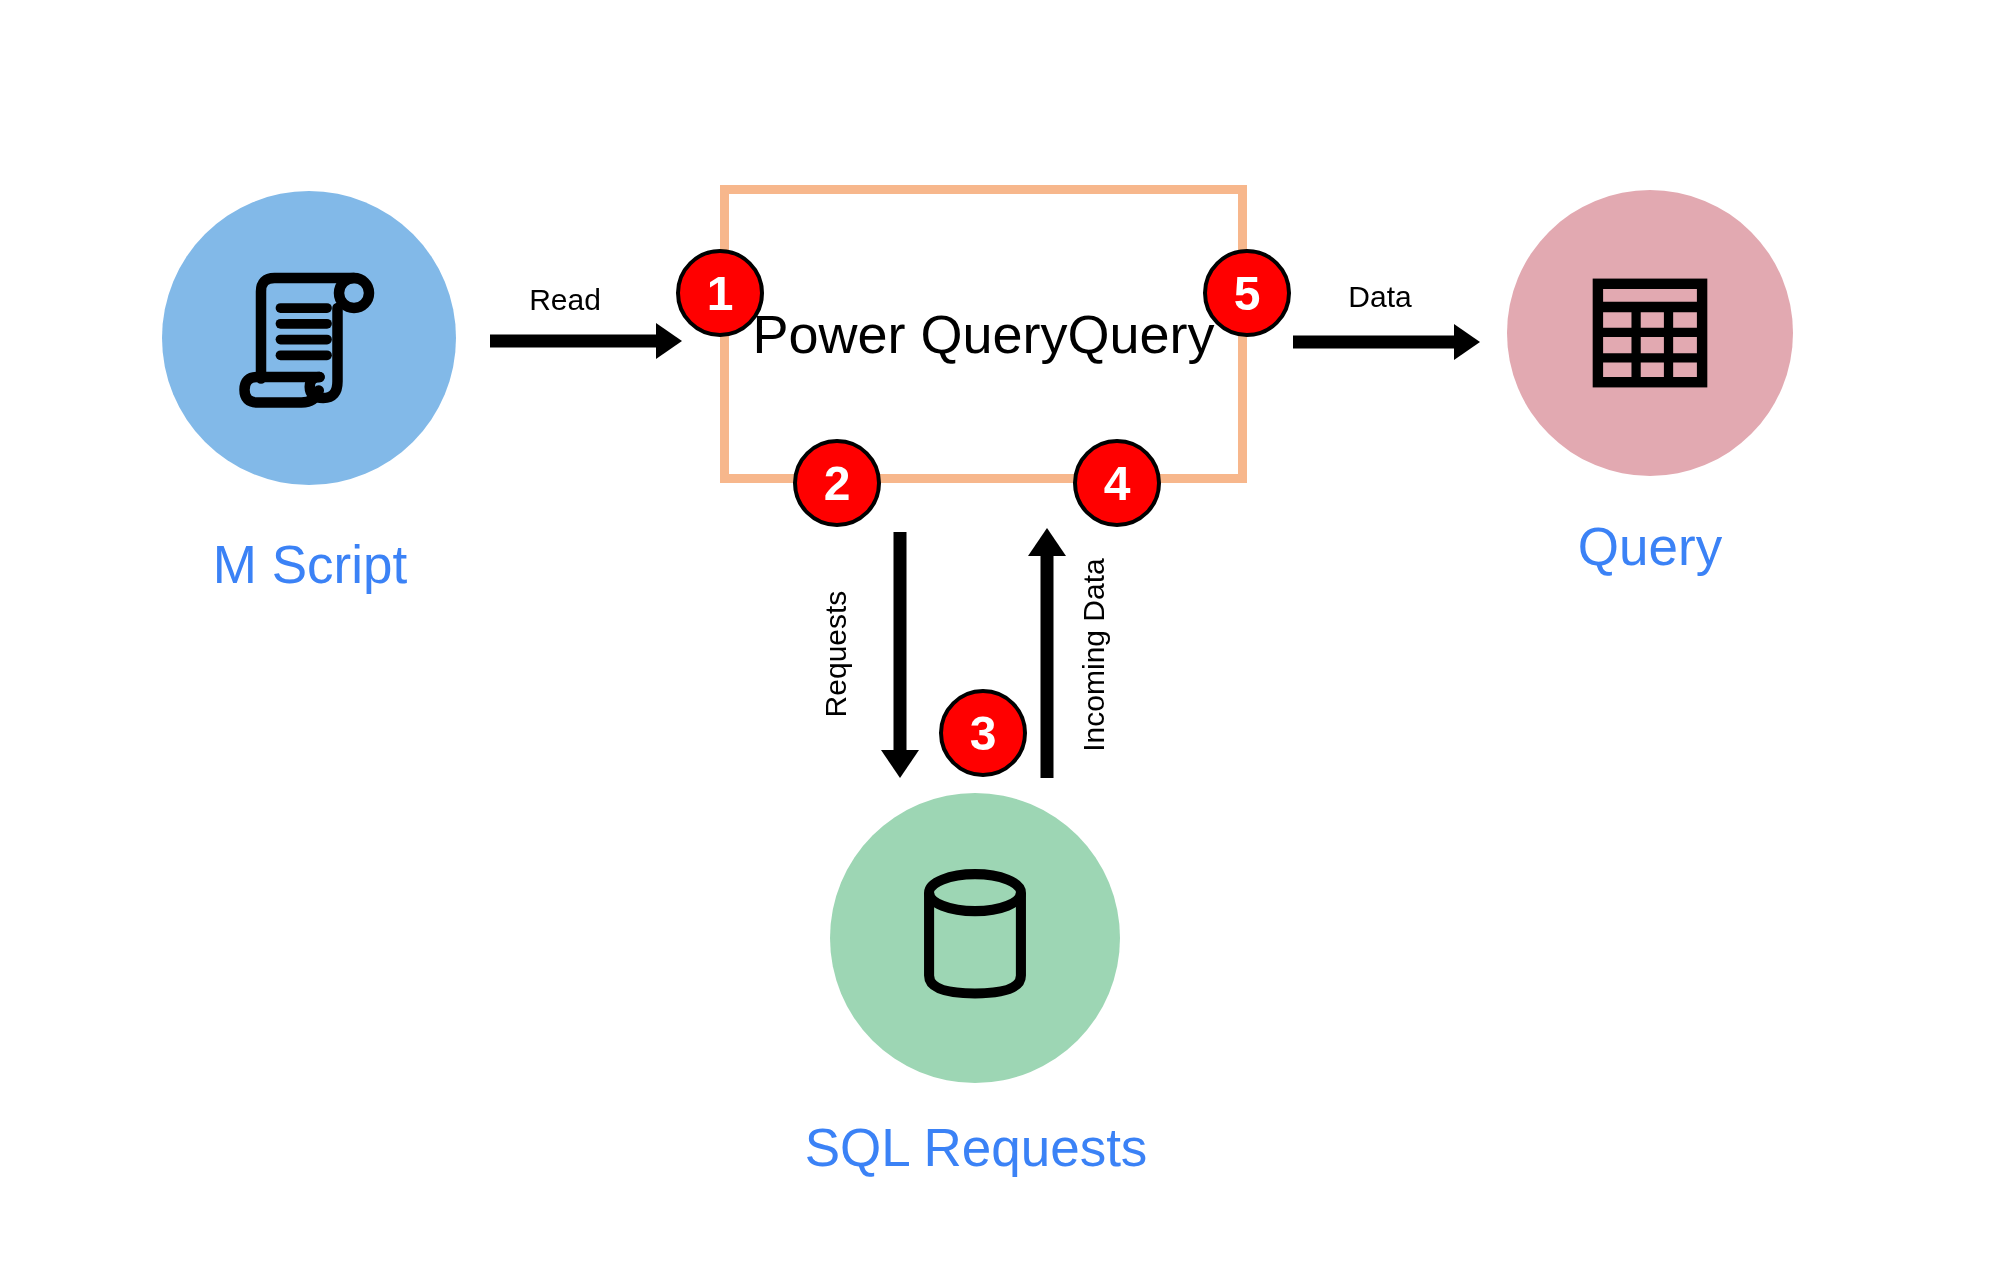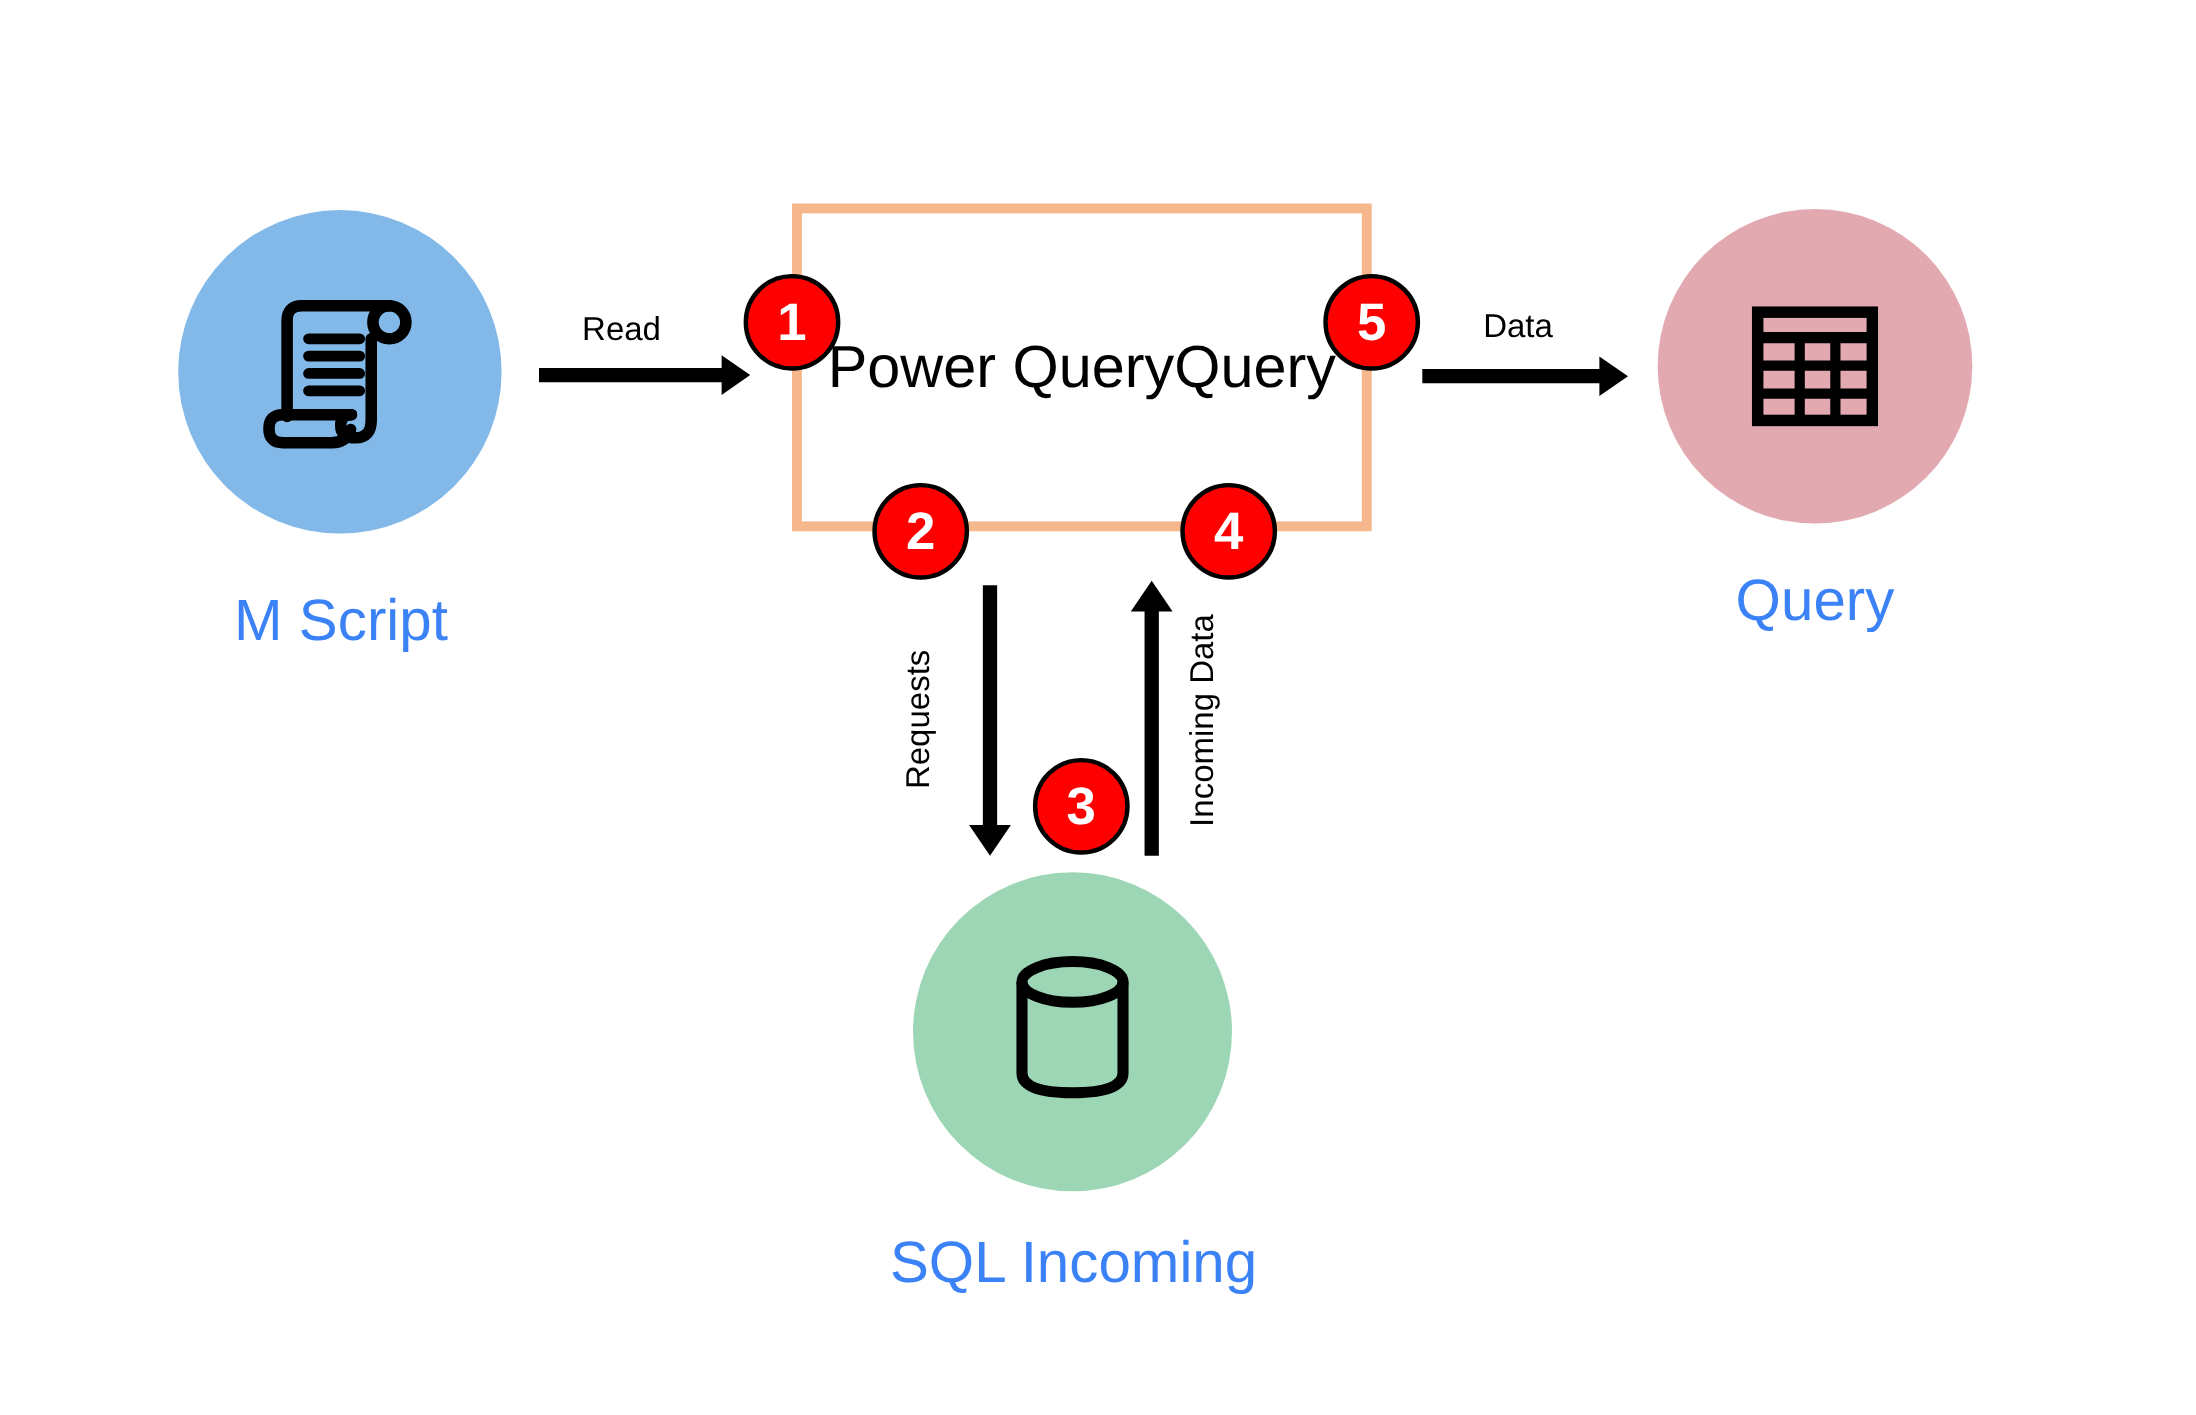--- a/index.html
+++ b/index.html
@@ -157,21 +157,21 @@
     <line x1="20" y1="30" x2="20" y2="254" stroke="#000" stroke-width="13"></line>
   </svg>
   <div class="flow-label label-incoming">Incoming Data</div>
 
   <div class="node-circle node-green">
     <svg class="icon-svg" width="118" height="140" viewBox="0 0 100 125" fill="none" stroke="#000000">
       <ellipse cx="50" cy="22" rx="41" ry="16.5" stroke-width="9"></ellipse>
       <path d="M 9 22 V 96 Q 9 112 50 112 Q 91 112 91 96 V 22" stroke-width="9"></path>
     </svg>
   </div>
-  <div class="node-label label-sqldb">SQL Incoming</div>
+  <div class="node-label label-sqldb">SQL Requests</div>
 
   <div class="badge badge-1">1</div>
   <div class="badge badge-2">2</div>
   <div class="badge badge-3">3</div>
   <div class="badge badge-4">4</div>
   <div class="badge badge-5">5</div>
 
 </div>
 
 </body></html>

